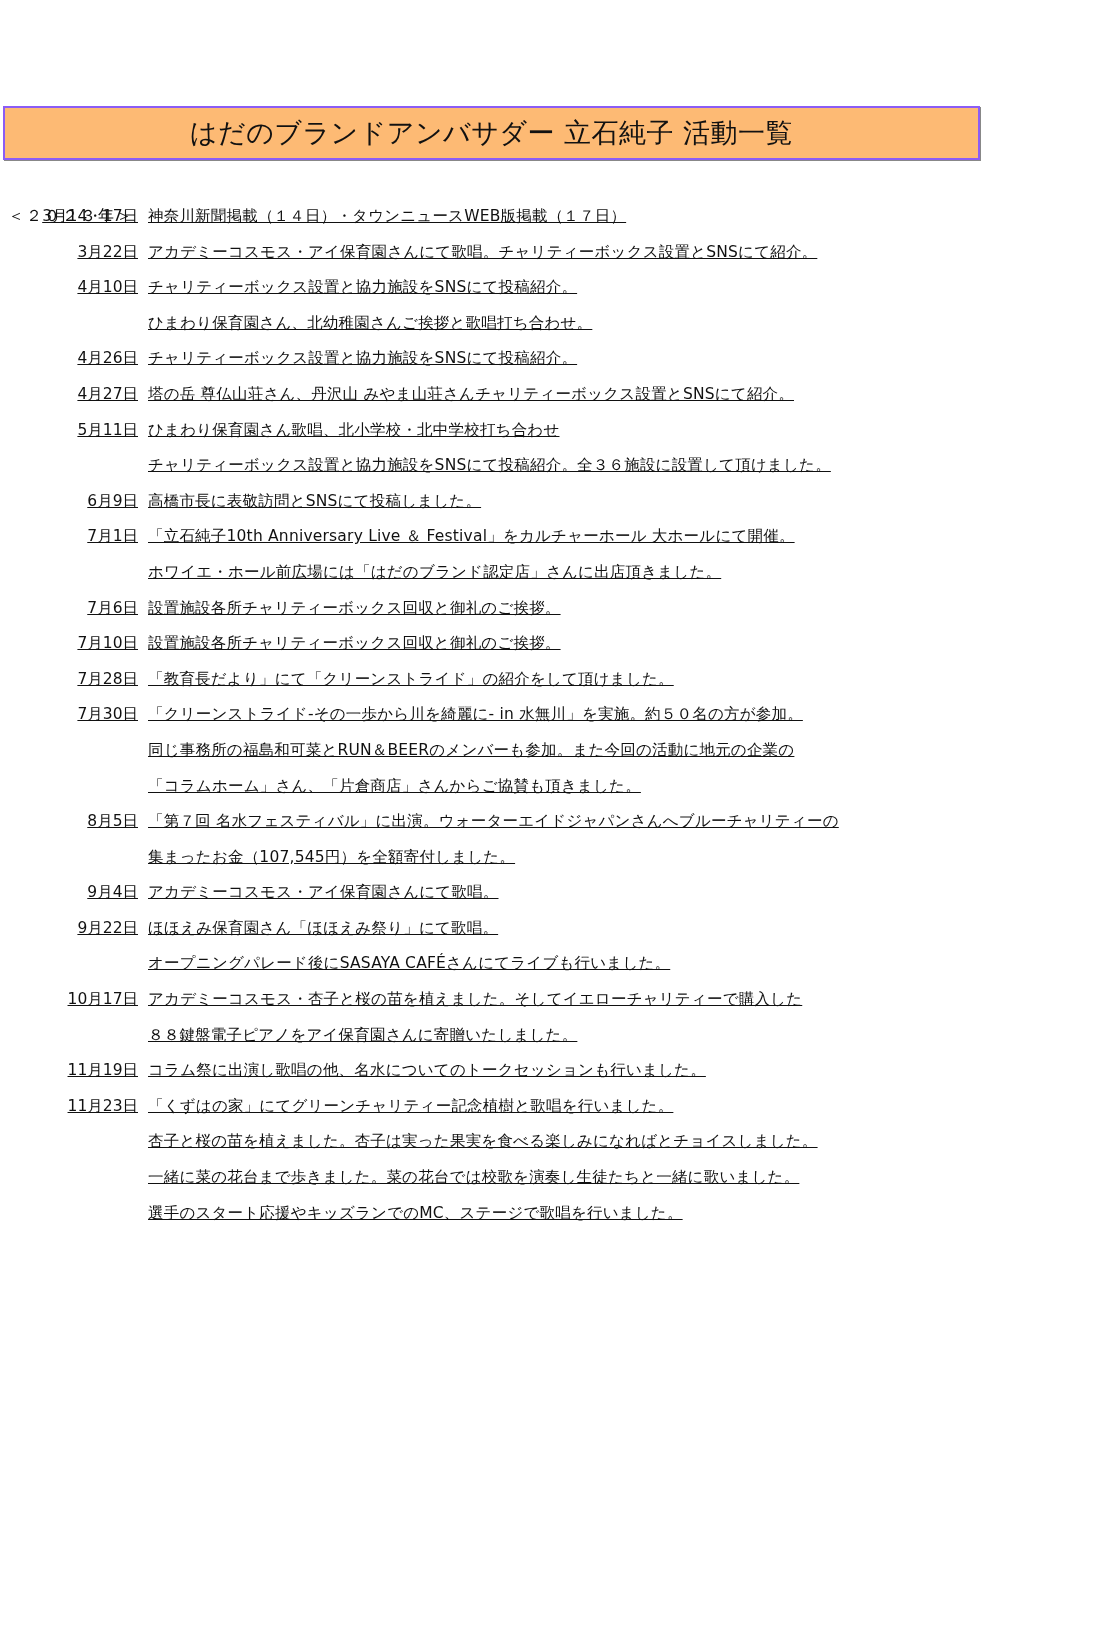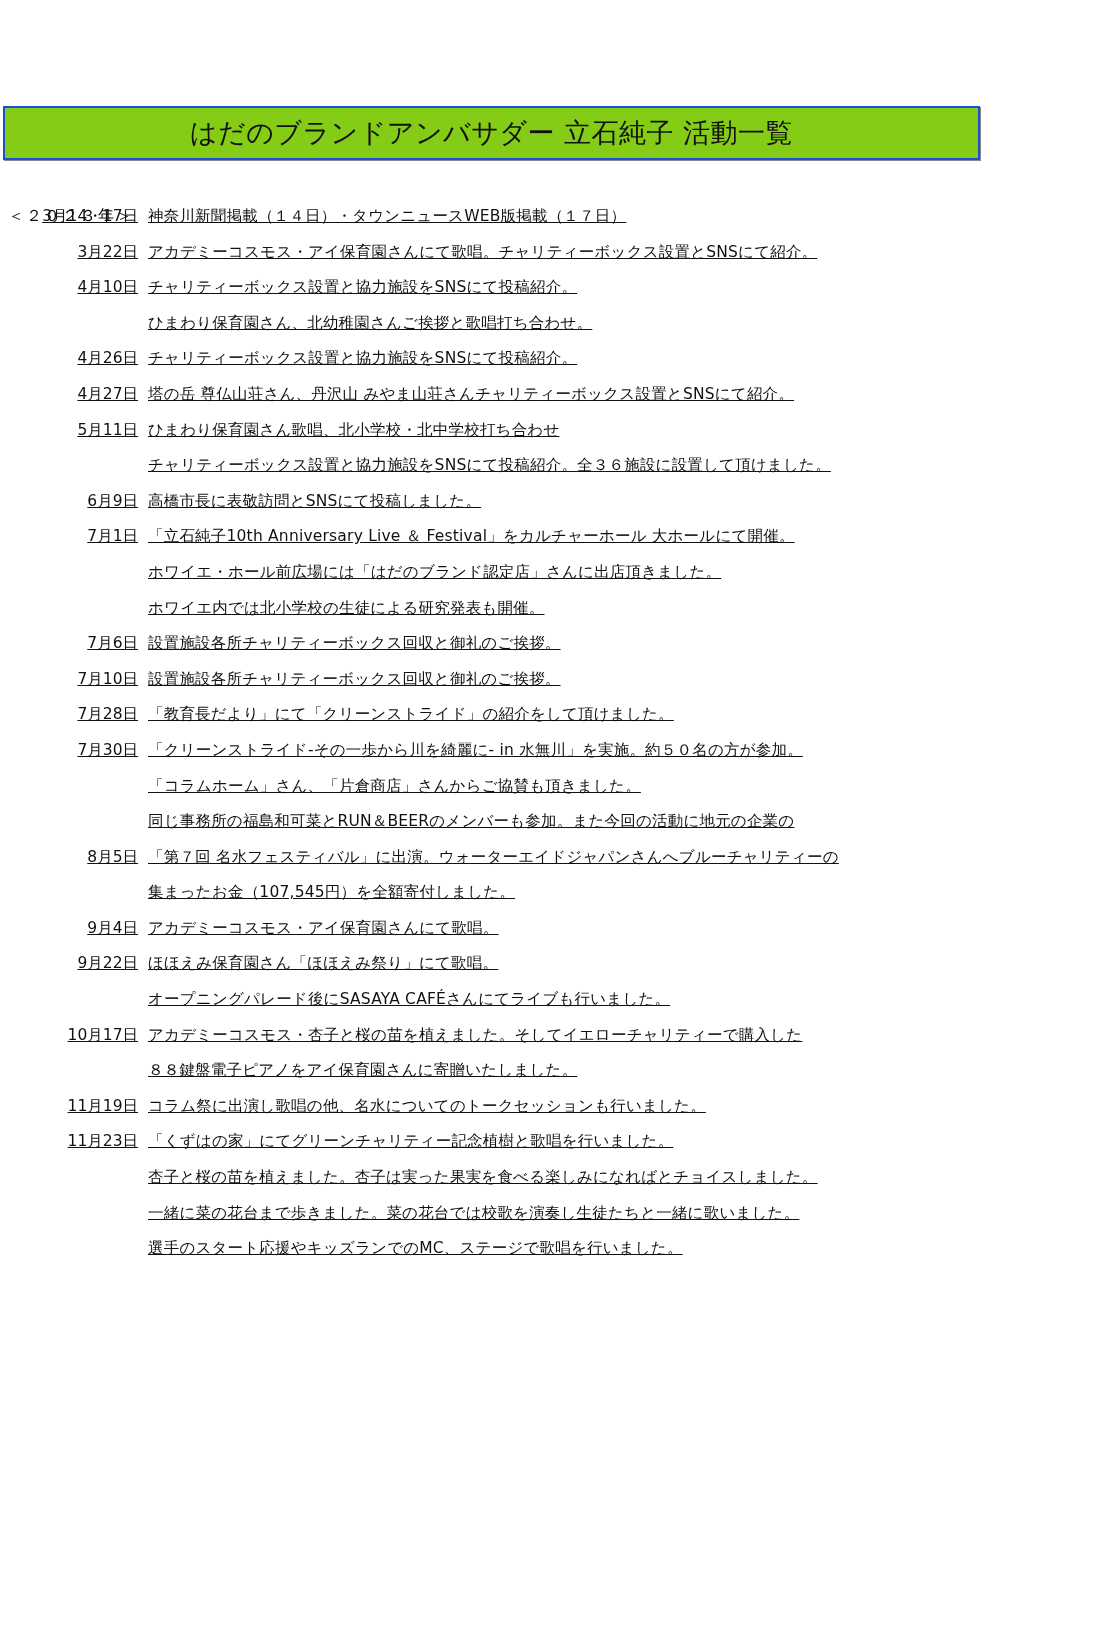--- a/index.html
+++ b/index.html
@@ -3,21 +3,21 @@
 <meta charset="utf-8">
 <style>
   html, body { margin: 0; padding: 0; background: #ffffff; }
   body {
     width: 1098px; height: 1647px; position: relative; overflow: hidden;
     font-family: "DejaVu Sans", "Liberation Sans", sans-serif;
     color: #111;
   }
   .title-box {
     position: absolute; left: 3px; top: 106px; width: 973px; height: 50px;
-    background: #84cc16; border: 2px solid #1d4ed8;
+    background: #fdba74; border: 2px solid #8b5cf6;
     box-shadow: 1px 1px 0 #888;
     display: flex; align-items: center; justify-content: center;
   }
   .title-text {
     font-size: 27px; letter-spacing: 0.5px; color: #111; font-weight: normal;
   }
   .year {
     position: absolute; left: 8px; top: 174px; font-size: 16px; letter-spacing: 2px; margin-top: 32px;
   }
   .list { position: absolute; left: 0; top: 206px; width: 1098px; }
@@ -73,46 +73,42 @@
     </div>
     <div class="row">
       <span class="date">7月1日</span>
       <span class="text">「立石純子10th Anniversary Live ＆ Festival」をカルチャーホール 大ホールにて開催。</span>
     </div>
     <div class="row">
       <span class="date"></span>
       <span class="text">ホワイエ・ホール前広場には「はだのブランド認定店」さんに出店頂きました。</span>
     </div>
     <div class="row">
-      <span class="date"></span>
-      <span class="text">ホワイエ内では北小学校の生徒による研究発表も開催。</span>
-    </div>
-    <div class="row">
       <span class="date">7月6日</span>
       <span class="text">設置施設各所チャリティーボックス回収と御礼のご挨拶。</span>
     </div>
     <div class="row">
       <span class="date">7月10日</span>
       <span class="text">設置施設各所チャリティーボックス回収と御礼のご挨拶。</span>
     </div>
     <div class="row">
       <span class="date">7月28日</span>
       <span class="text">「教育長だより」にて「クリーンストライド」の紹介をして頂けました。</span>
     </div>
     <div class="row">
       <span class="date">7月30日</span>
       <span class="text">「クリーンストライド-その一歩から川を綺麗に- in 水無川」を実施。約５０名の方が参加。</span>
     </div>
     <div class="row">
       <span class="date"></span>
-      <span class="text">「コラムホーム」さん、「片倉商店」さんからご協賛も頂きました。</span>
+      <span class="text">同じ事務所の福島和可菜とRUN＆BEERのメンバーも参加。また今回の活動に地元の企業の</span>
     </div>
     <div class="row">
       <span class="date"></span>
-      <span class="text">同じ事務所の福島和可菜とRUN＆BEERのメンバーも参加。また今回の活動に地元の企業の</span>
+      <span class="text">「コラムホーム」さん、「片倉商店」さんからご協賛も頂きました。</span>
     </div>
     <div class="row">
       <span class="date">8月5日</span>
       <span class="text">「第７回 名水フェスティバル」に出演。ウォーターエイドジャパンさんへブルーチャリティーの</span>
     </div>
     <div class="row">
       <span class="date"></span>
       <span class="text">集まったお金（107,545円）を全額寄付しました。</span>
     </div>
     <div class="row">

